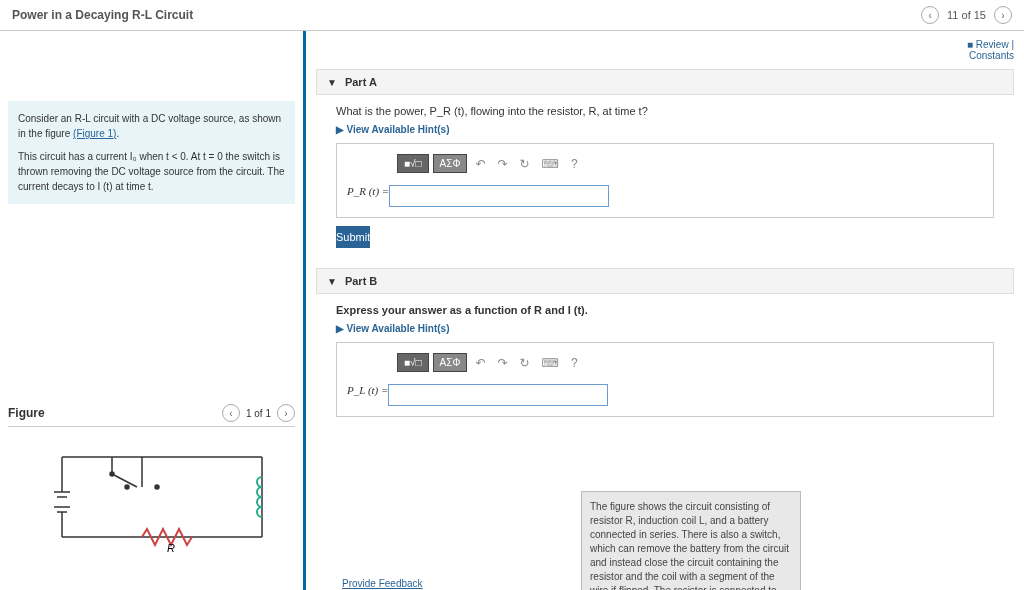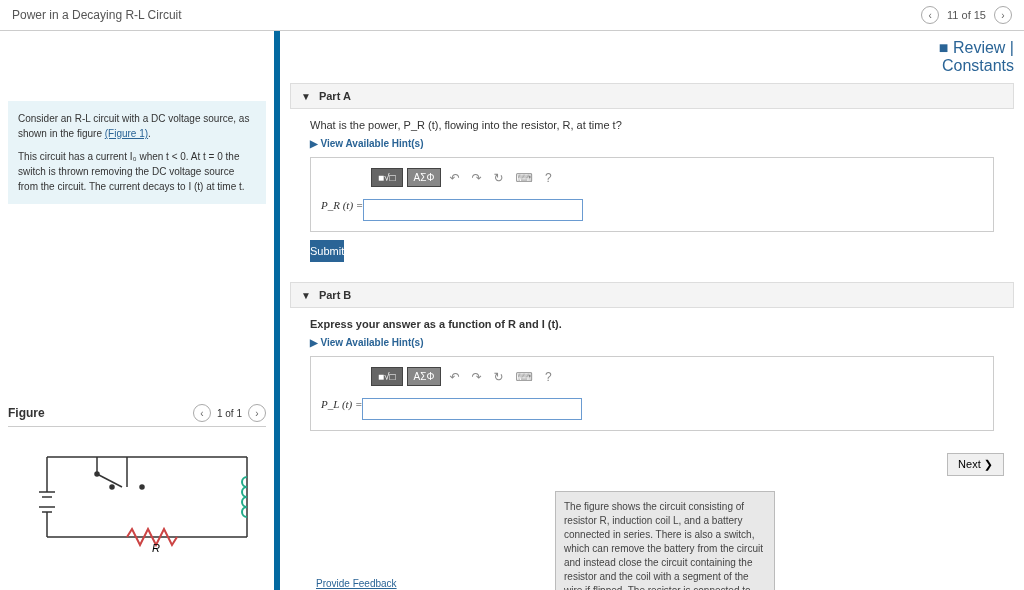--- a/index.html
+++ b/index.html
@@ -1,24 +1,24 @@
 <!DOCTYPE html>
 <html><head>
 <meta charset="utf-8">
 <style>
 * { box-sizing: border-box; margin: 0; padding: 0; }
 body { font-family: Arial, Helvetica, sans-serif; font-size: 11px; color: #333; background: #fff; width: 1024px; }
 .header { display: flex; justify-content: space-between; align-items: center; padding: 6px 12px; border-bottom: 1px solid #ccc; }
-.header-title { font-weight: normal; font-size: 12px; color: #555; }
+.header-title { font-weight: bold; font-size: 12px; color: #555; }
 .header-nav { display: flex; align-items: center; gap: 8px; font-size: 11px; color: #555; }
 .circle-btn { width: 18px; height: 18px; border: 1px solid #aaa; border-radius: 50%; display: flex; align-items: center; justify-content: center; background: #fff; cursor: pointer; font-size: 10px; color: #666; }
 .main { display: flex; height: 560px; }
-.left-col { width: 280px; border-right: 6px solid #0369a1; padding: 10px 8px; overflow: hidden; }
+.left-col { width: 306px; border-right: 3px solid #0369a1; padding: 10px 8px; overflow: hidden; }
 .right-col { flex: 1; padding: 8px 10px; overflow: hidden; position: relative; }
-.top-links { text-align: right; font-size: 16px; color: #2a6496; margin-bottom: 8px; }
+.top-links { text-align: right; font-size: 10px; color: #2a6496; margin-bottom: 8px; }
 .top-links a { color: #2a6496; text-decoration: none; }
 .info-box { background: #e8f4f8; padding: 10px; font-size: 10px; line-height: 1.5; color: #333; margin-top: 60px; }
 .info-box a { color: #2a6496; text-decoration: underline; }
 .figure-header { display: flex; justify-content: space-between; align-items: center; margin-top: 200px; font-size: 12px; }
 .figure-title { font-weight: bold; }
 .figure-nav { display: flex; align-items: center; gap: 6px; font-size: 10px; }
 .figure-hr { border: none; border-top: 1px solid #ccc; margin: 4px 0 10px; }
 .circuit-svg { margin: 10px auto; display: block; }
 .part-header { background: #f4f4f4; border: 1px solid #ddd; padding: 6px 10px; display: flex; align-items: center; gap: 8px; font-weight: bold; font-size: 11px; }
 .caret { font-size: 10px; }
@@ -143,17 +143,14 @@
         </div>
         <div class="answer-row">
           <span class="answer-label math">P_L (t) =</span>
           <input class="answer-input" type="text" style="">
         </div>
       </div>
     </div>
 
     <div class="tooltip">The figure shows the circuit consisting of resistor R, induction coil L, and a battery connected in series. There is also a switch, which can remove the battery from the circuit and instead close the circuit containing the resistor and the coil with a segment of the wire if flipped. The resistor is connected to the negative terminal of the battery.</div>
     <a class="feedback-link">Provide Feedback</a>
-    <div class="footer">
-      <button class="next-btn">Next ❯</button>
-    </div>
   </div>
 </div>
 
 </body></html>

